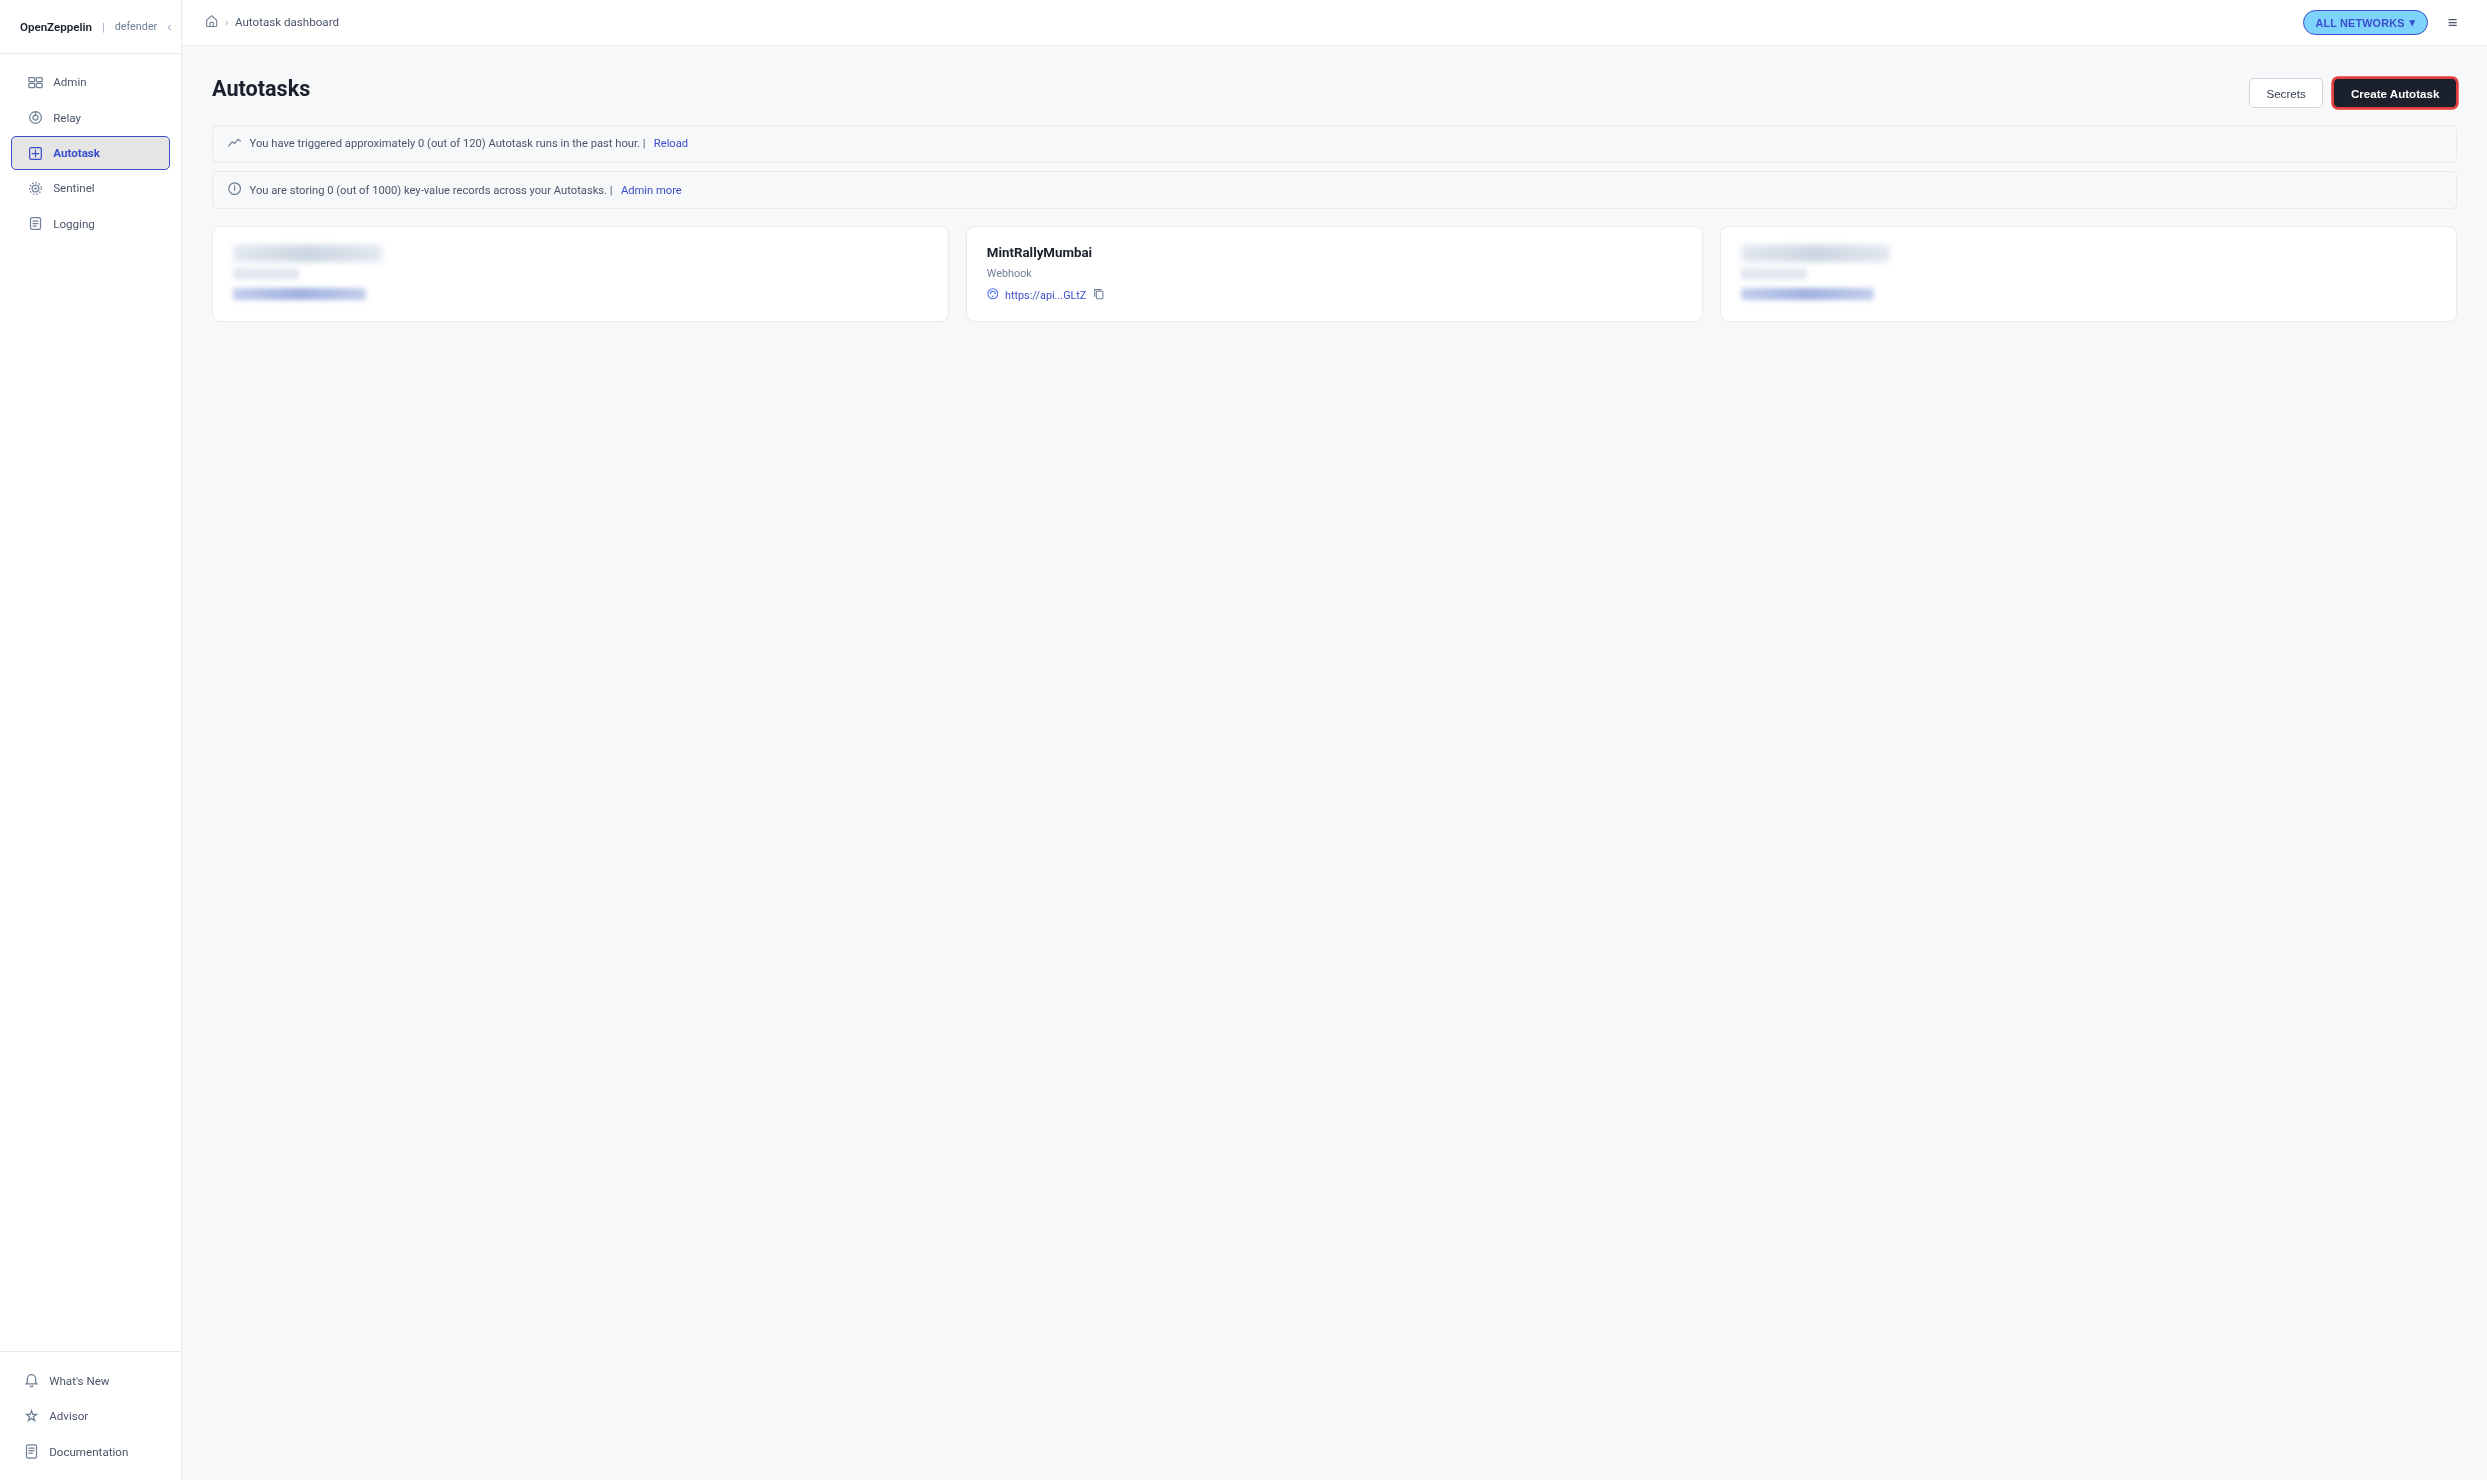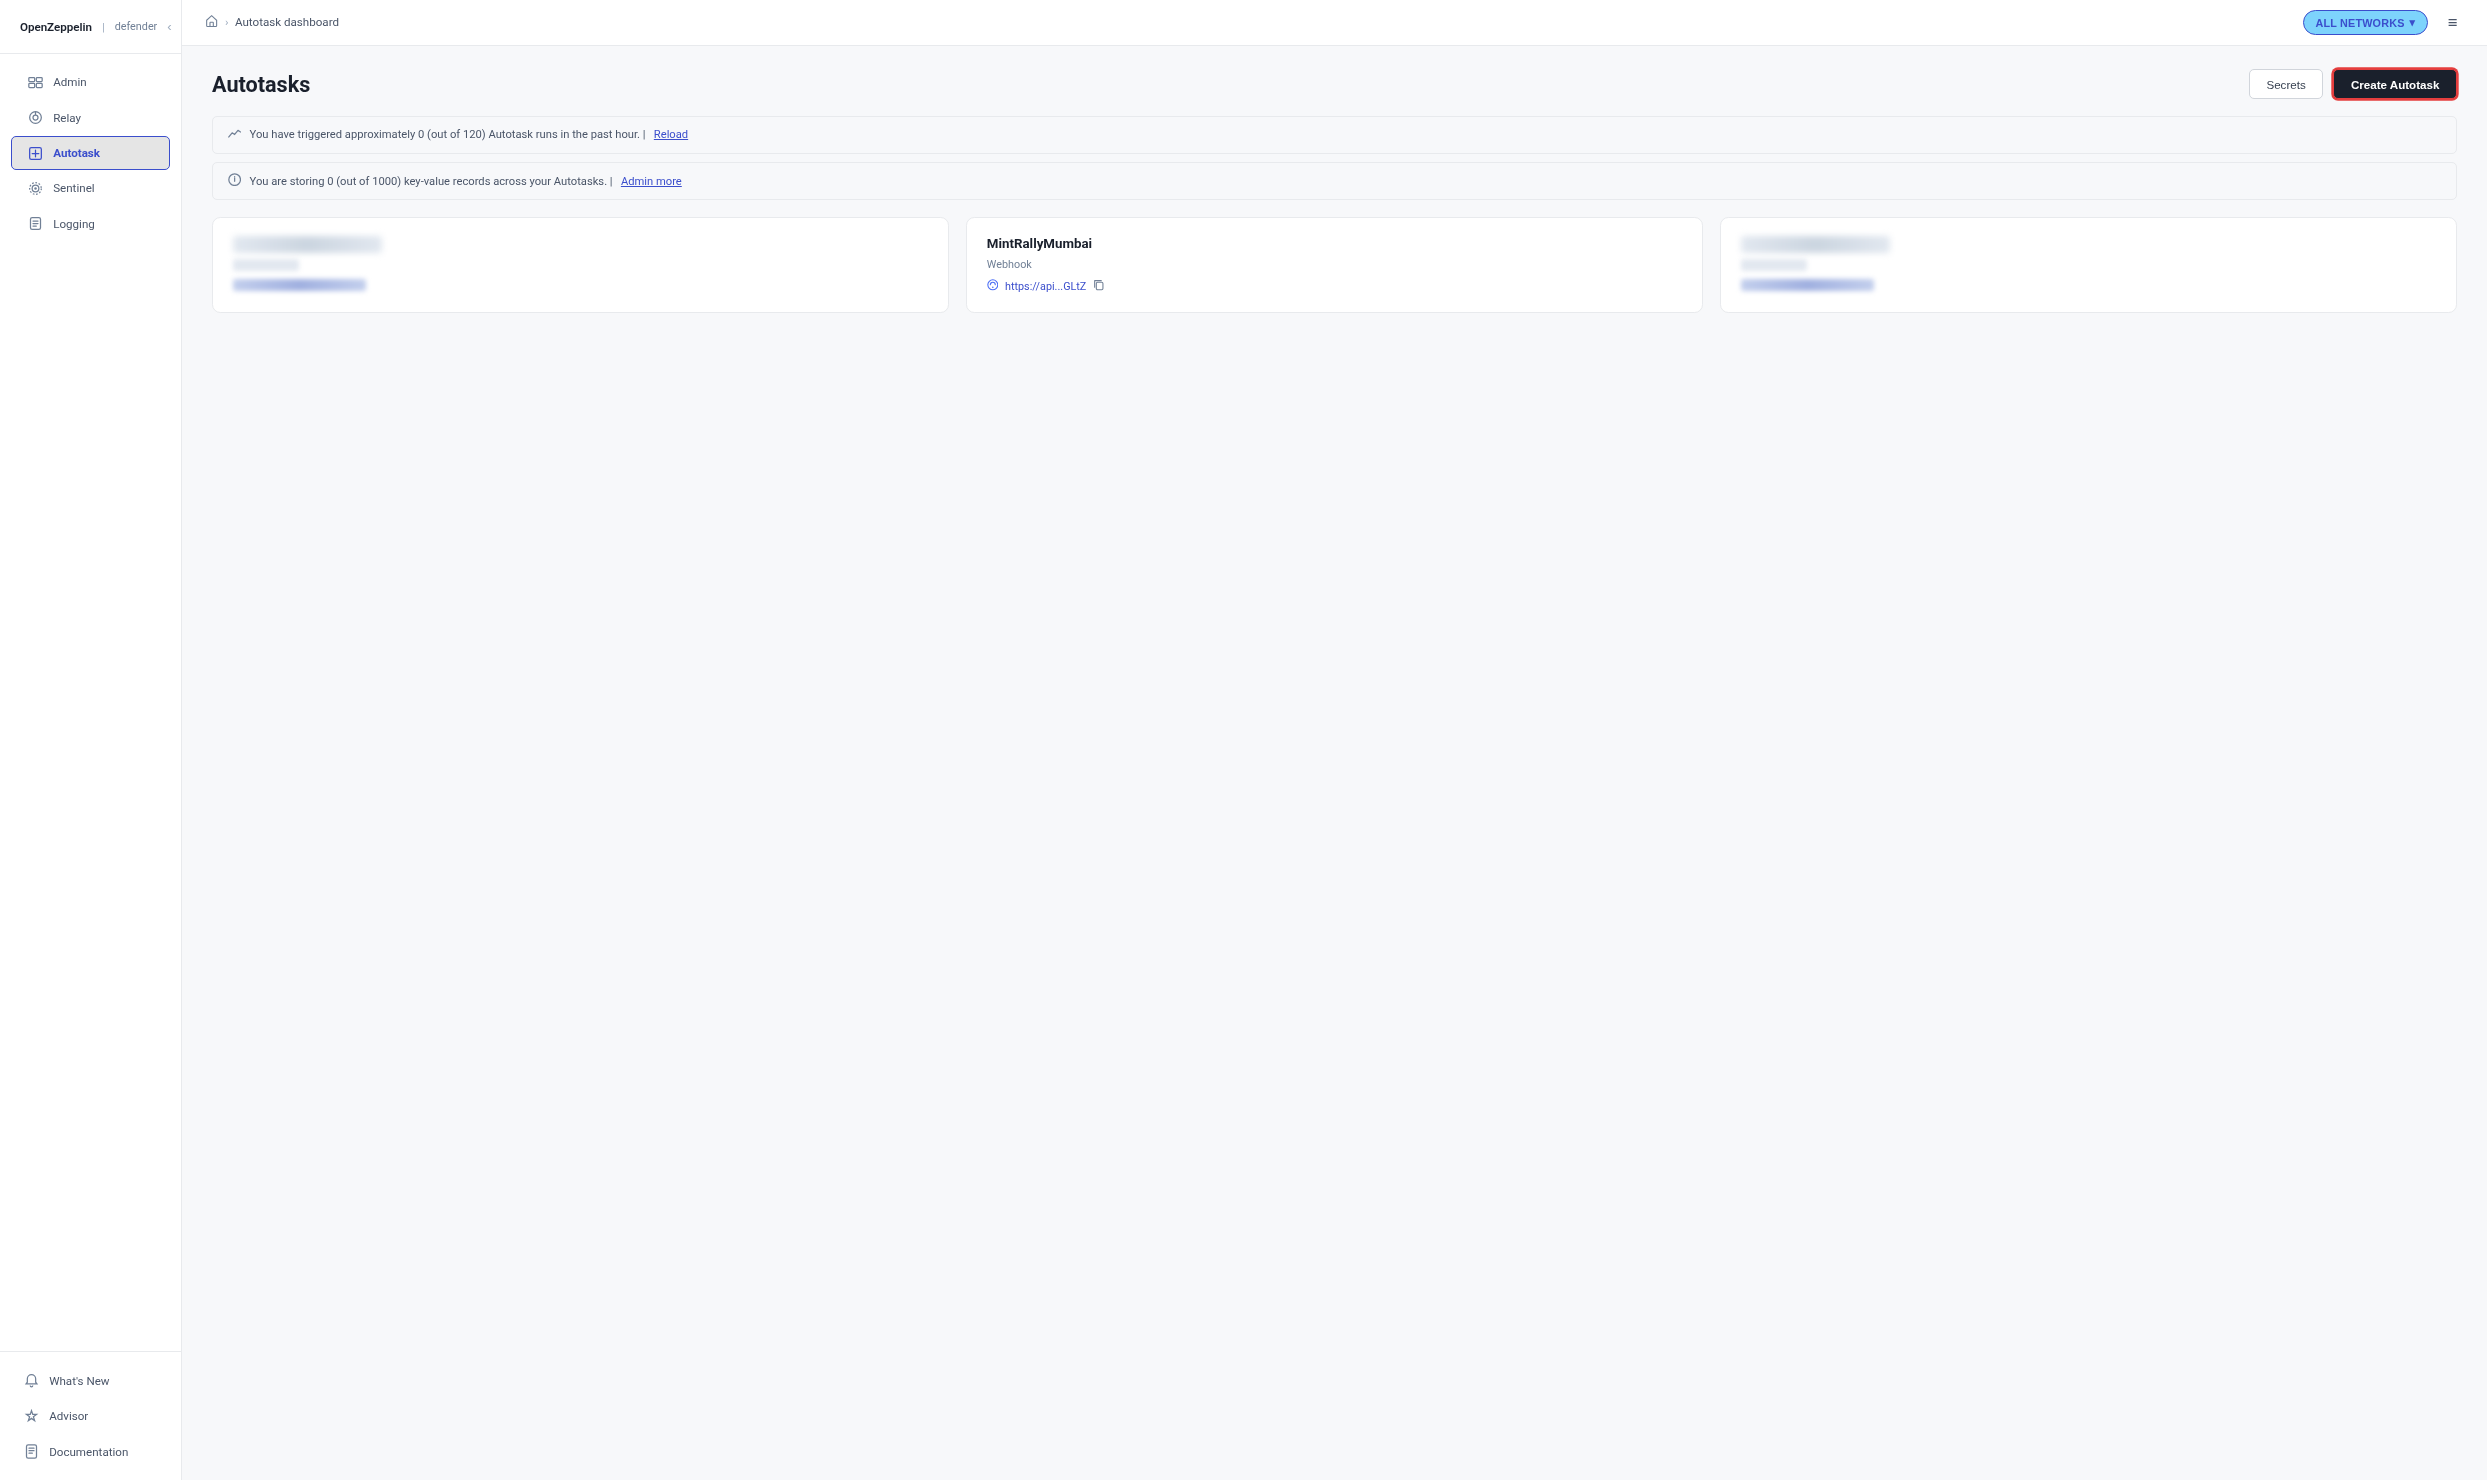--- a/index.html
+++ b/index.html
@@ -182,20 +182,21 @@
     .page-title {
       font-size: 21.6px;
       font-weight: 700;
       color: #1a202c;
     }
 
     .header-actions {
       display: flex;
       align-items: center;
       gap: 10px;
+      margin-top: 9px;
     }
 
     .secrets-btn {
       background: #fff;
       border: 0.8px solid #d1d5db;
       color: #374151;
       font-size: 11.6px;
       font-weight: 500;
       padding: 7.5px 16.6px;
       border-radius: 5px;
@@ -223,21 +224,20 @@
       display: flex;
       align-items: center;
       gap: 8.3px;
       font-size: 11.2px;
       color: #4a5568;
       margin-bottom: 8.3px;
     }
 
     .info-banner a {
       color: #3b4ecc;
-      text-decoration: underline;
       cursor: pointer;
     }
 
     .info-icon {
       color: #718096;
       font-size: 13.3px;
     }
 
     
     .cards-grid {

